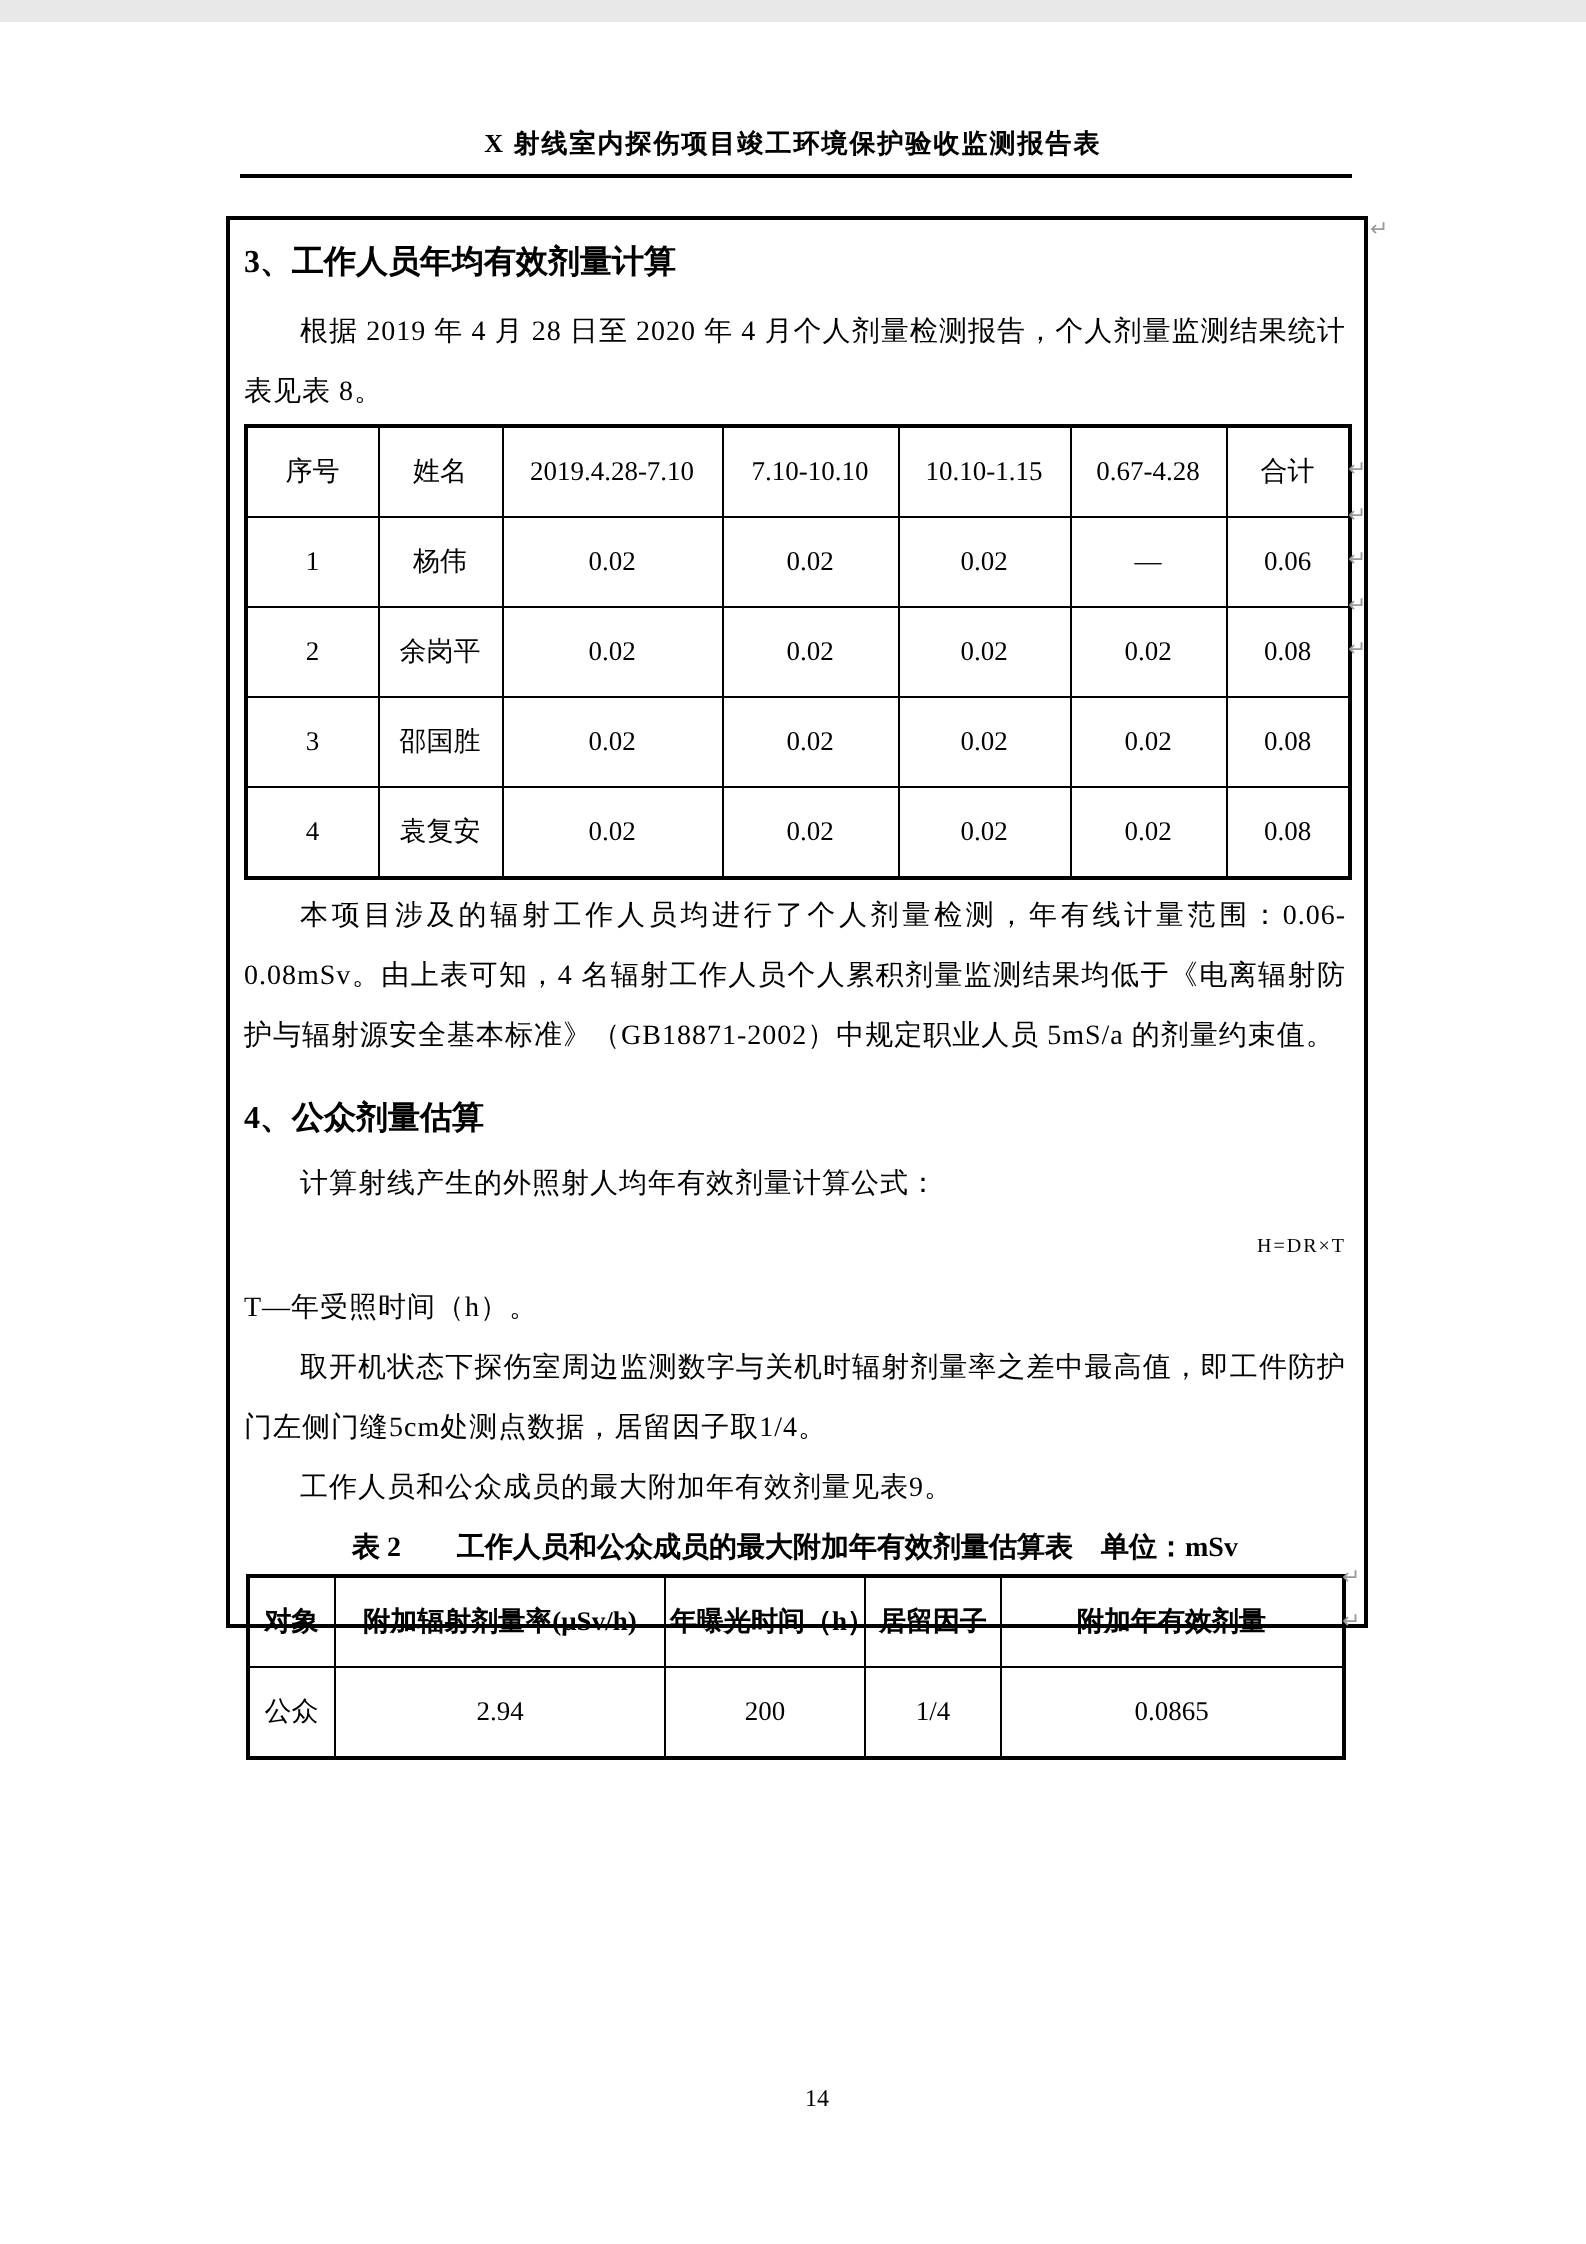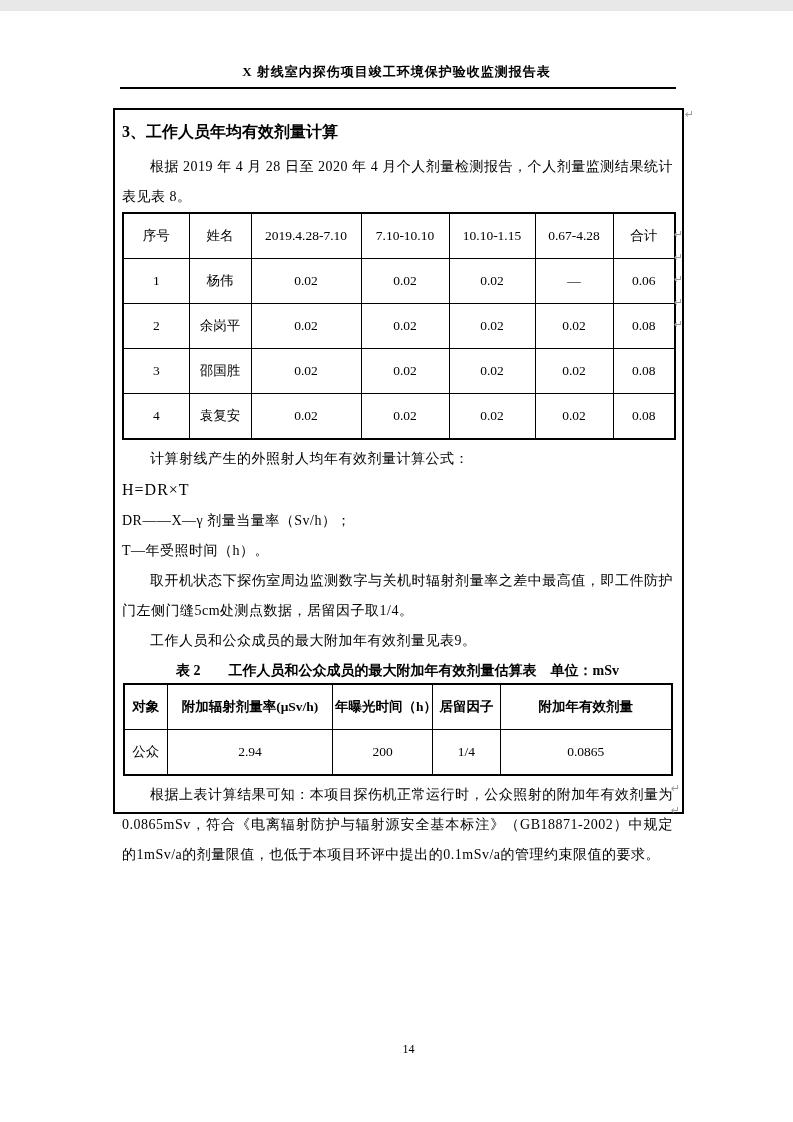--- a/index.html
+++ b/index.html
@@ -24,21 +24,21 @@
   .sec-heading {
     font-size:16px; font-weight:bold; margin:4px 0 8px 0; line-height:24px;
   }
   .sec-heading.second { margin-top:14px; margin-bottom:6px; }
   .para {
     font-size:14px; line-height:30px; margin:0;
     text-align:justify; text-indent:2em;
     letter-spacing:0.5px;
   }
   .para.noindent { text-indent:0; }
-  .formula { text-align:left; font-size:16px; line-height:32px; letter-spacing:1px; }
+  .formula { text-align:right; font-size:10px; line-height:32px; letter-spacing:1px; }
   .tbl-caption {
     text-align:center; font-weight:bold; font-size:14px; line-height:25px; margin-top:2px;
   }
   table {
     border-collapse:collapse; margin:0 auto; table-layout:fixed;
     border:2px solid #000;
   }
   .t8 { width:552px; margin-bottom:4px; }
   .t9 { width:548px; margin-bottom:4px; }
   th,td {
@@ -125,27 +125,28 @@
           <td>袁复安</td>
           <td>0.02</td>
           <td>0.02</td>
           <td>0.02</td>
           <td>0.02</td>
           <td>0.08</td>
         </tr>
       </tbody>
     </table>
 
+    <p class="para">本项目涉及的辐射工作人员均进行了个人剂量检测，年有线计量范围：0.06-0.08mSv。由上表可知，4 名辐射工作人员个人累积剂量监测结果均低于《电离辐射防护与辐射源安全基本标准》（GB18871-2002）中规定职业人员 5mS/a 的剂量约束值。</p>
 
+    <div class="sec-heading second">4、公众剂量估算</div>
 
     <p class="para">计算射线产生的外照射人均年有效剂量计算公式：</p>
 
     <div class="formula">H=DR×T</div>
 
-    <p class="para noindent">DR——X—γ 剂量当量率（Sv/h）；</p>
     <p class="para noindent">T—年受照时间（h）。</p>
 
     <p class="para">取开机状态下探伤室周边监测数字与关机时辐射剂量率之差中最高值，即工件防护门左侧门缝5cm处测点数据，居留因子取1/4。</p>
     <p class="para">工作人员和公众成员的最大附加年有效剂量见表9。</p>
 
     <div class="tbl-caption">表 2　　工作人员和公众成员的最大附加年有效剂量估算表　单位：mSv</div>
 
     <table class="t9">
       <colgroup>
         <col style="width:44px">
@@ -167,21 +168,20 @@
         <tr>
           <td>公众</td>
           <td>2.94</td>
           <td>200</td>
           <td>1/4</td>
           <td>0.0865</td>
         </tr>
       </tbody>
     </table>
 
-    <p class="para">根据上表计算结果可知：本项目探伤机正常运行时，公众照射的附加年有效剂量为0.0865mSv，符合《电离辐射防护与辐射源安全基本标注》（GB18871-2002）中规定的1mSv/a的剂量限值，也低于本项目环评中提出的0.1mSv/a的管理约束限值的要求。</p>
 
   </div>
 
   <span class="pmark" style="left:685px; top:98px;">↵</span>
   <span class="pmark" style="left:674px; top:218px;">↵</span>
   <span class="pmark" style="left:674px; top:241px;">↵</span>
   <span class="pmark" style="left:674px; top:263px;">↵</span>
   <span class="pmark" style="left:674px; top:286px;">↵</span>
   <span class="pmark" style="left:674px; top:308px;">↵</span>
   <span class="pmark" style="left:671px; top:772px;">↵</span>

